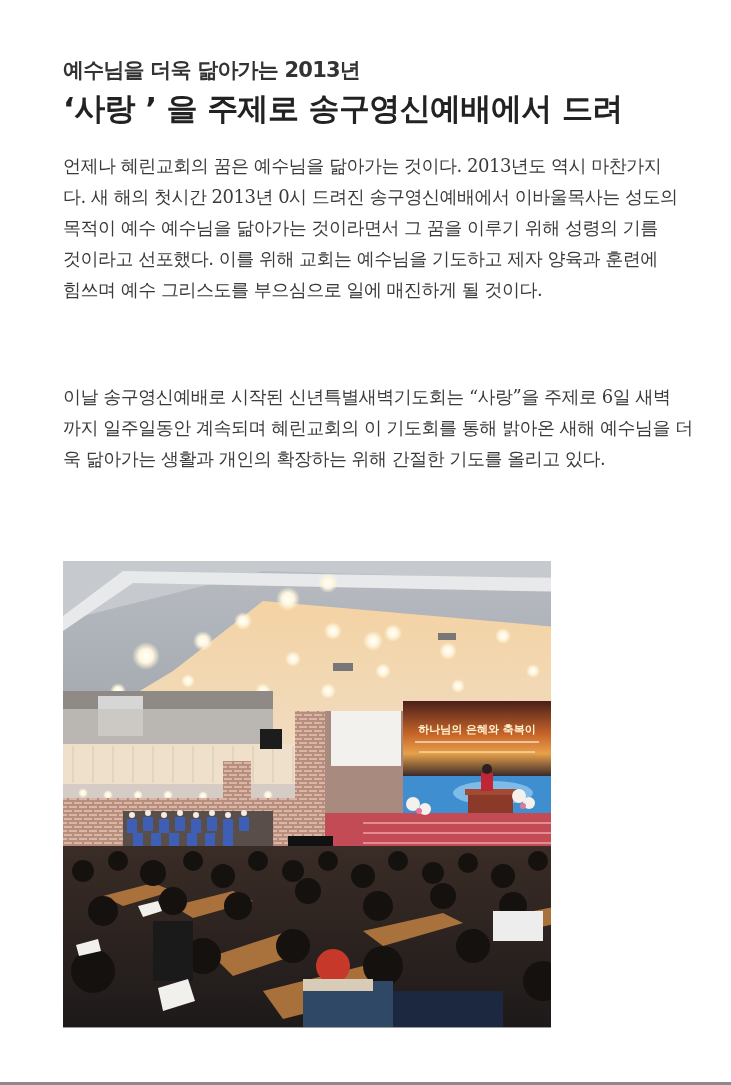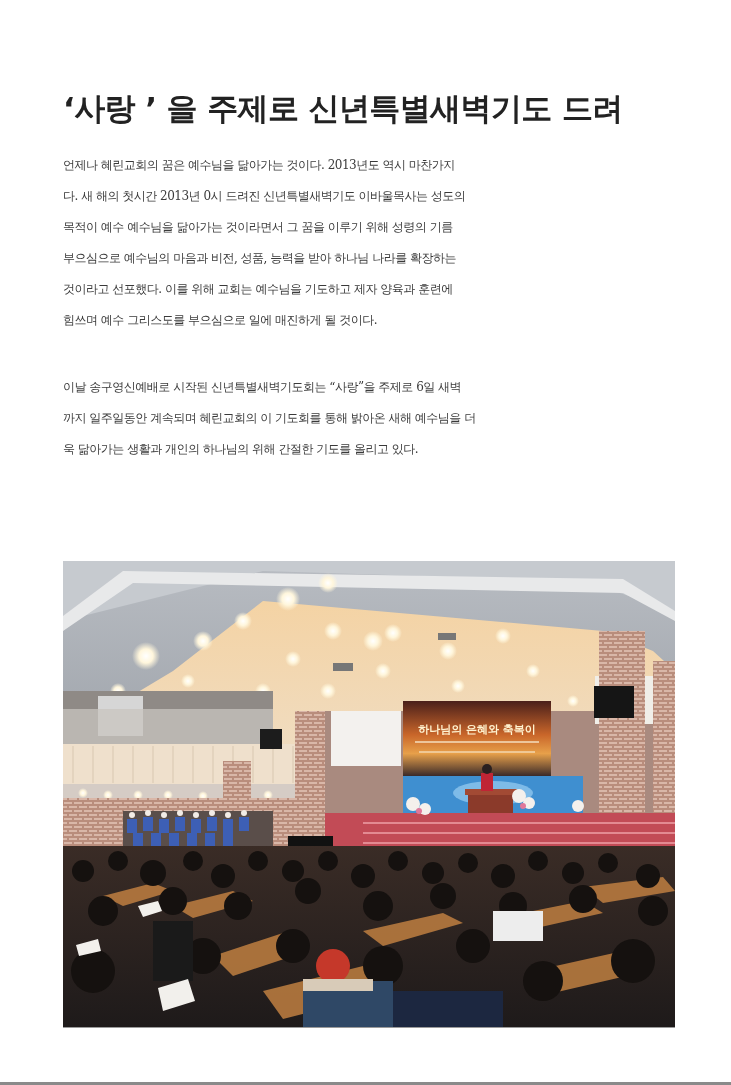--- a/index.html
+++ b/index.html
@@ -21,59 +21,59 @@
     }
     .headline {
       position: absolute; left: 63px; top: 87px;
       font-size: 31px; font-weight: bold; color: #222222;
       letter-spacing: -0.6px; line-height: 42px; white-space: nowrap;
     }
 
     .body-text {
       position: absolute; left: 63px; width: 615px;
       font-family: "DejaVu Serif", "Liberation Serif", serif;
-      font-size: 12px; line-height: 31px; color: #3a3a3a;
+      font-size: 18px; line-height: 31px; color: #3a3a3a;
       letter-spacing: -0.5px;
     }
     .body-text .line { display: block; white-space: nowrap; text-align: justify; height: 31px; }
     .para-1 { top: 150px; }
-    .para-2 { top: 372px; }
+    .para-2 { top: 381px; }
 
     .photo {
-      position: absolute; left: 63px; top: 561px; width: 612px; height: 466px;
+      position: absolute; left: 63px; top: 561px; width: 488px; height: 466px;
       overflow: hidden; background: #7dd3fc;
       border-bottom: 1px solid #9a9a9a;
     }
     .photo svg { display: block; }
 
     .footer-rule {
       position: absolute; left: 0; top: 1082px; width: 731px; height: 3px;
       background: #8a8a8a;
     }
   </style>
 </head>
 <body>
 
 <div class="page">
 
-  <div class="headline">‘사랑 ’ 을 주제로 신년특별새벽기도 드려</div>
+  <div class="kicker">예수님을 더욱 닮아가는 2013년</div>
+  <div class="headline">‘사랑 ’ 을 주제로 송구영신예배에서 드려</div>
 
   <div class="body-text para-1">
     <span class="line">  언제나 혜린교회의 꿈은 예수님을 닮아가는 것이다. 2013년도 역시 마찬가지</span>
-    <span class="line">다. 새 해의 첫시간 2013년 0시 드려진 신년특별새벽기도 이바울목사는 성도의</span>
+    <span class="line">다. 새 해의 첫시간 2013년 0시 드려진 송구영신예배에서 이바울목사는 성도의</span>
     <span class="line">목적이 예수 예수님을 닮아가는 것이라면서 그 꿈을 이루기 위해 성령의 기름</span>
-    <span class="line">부으심으로 예수님의 마음과 비전, 성품, 능력을 받아 하나님 나라를 확장하는</span>
     <span class="line">것이라고 선포했다. 이를 위해 교회는 예수님을 기도하고 제자 양육과 훈련에</span>
     <span class="line">힘쓰며 예수 그리스도를 부으심으로 일에 매진하게 될 것이다.</span>
   </div>
 
   <div class="body-text para-2">
     <span class="line">  이날 송구영신예배로 시작된 신년특별새벽기도회는 “사랑”을 주제로 6일 새벽</span>
     <span class="line">까지 일주일동안 계속되며 혜린교회의 이 기도회를 통해 밝아온 새해 예수님을 더</span>
-    <span class="line">욱 닮아가는 생활과 개인의 하나님의 위해 간절한 기도를 올리고 있다.</span>
+    <span class="line">욱 닮아가는 생활과 개인의 확장하는 위해 간절한 기도를 올리고 있다.</span>
   </div>
 
   <div class="photo">
     <svg width="612" height="466" viewBox="0 0 612 466" xmlns="http://www.w3.org/2000/svg">
       <defs>
         <linearGradient id="ceilG" x1="0" y1="0" x2="0" y2="1">
           <stop offset="0" stop-color="#b8bcc2"></stop>
           <stop offset="1" stop-color="#9ea3aa"></stop>
         </linearGradient>
         <linearGradient id="creamG" x1="0" y1="0" x2="0" y2="1">

